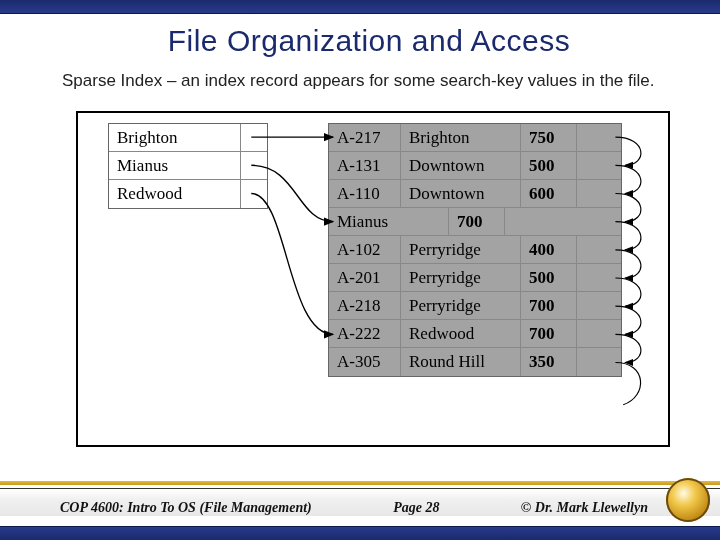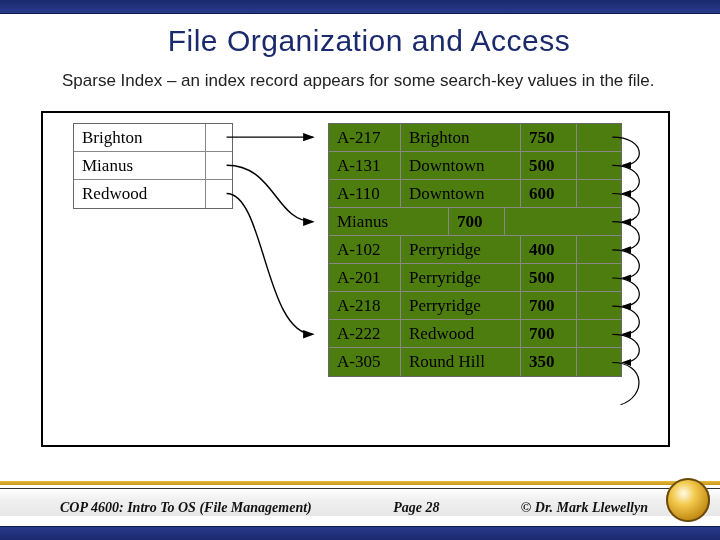--- a/index.html
+++ b/index.html
@@ -25,21 +25,21 @@
     padding: 10px 6px 8px 0;
     margin-left: 24px;
   }
   .desc {
     font-size: 17px;
     color: #222;
     padding: 4px 60px 20px 62px;
     line-height: 1.25;
   }
   .diagram {
-    margin: 0 50px 0 41px;
+    margin: 0 50px 0 76px;
     height: 336px;
     border: 2px solid #000;
     background: #fff;
     position: relative;
     padding-left: 40px;
   }
   
   .index-table {
     position: absolute;
     left: 30px;
@@ -64,21 +64,21 @@
   .index-ptr {
     width: 26px;
   }
   
   .data-table {
     position: absolute;
     right: 46px;
     top: 10px;
     width: 294px;
     border: 1px solid #666;
-    background: #4d7c0f;
+    background: #a3a3a3;
   }
   .data-row {
     display: flex;
     height: 28px;
     border-bottom: 1px solid #888;
   }
   .data-row:last-child { border-bottom: none; }
   .data-cell {
     padding: 4px 8px;
     font-family: "Times New Roman", serif;

